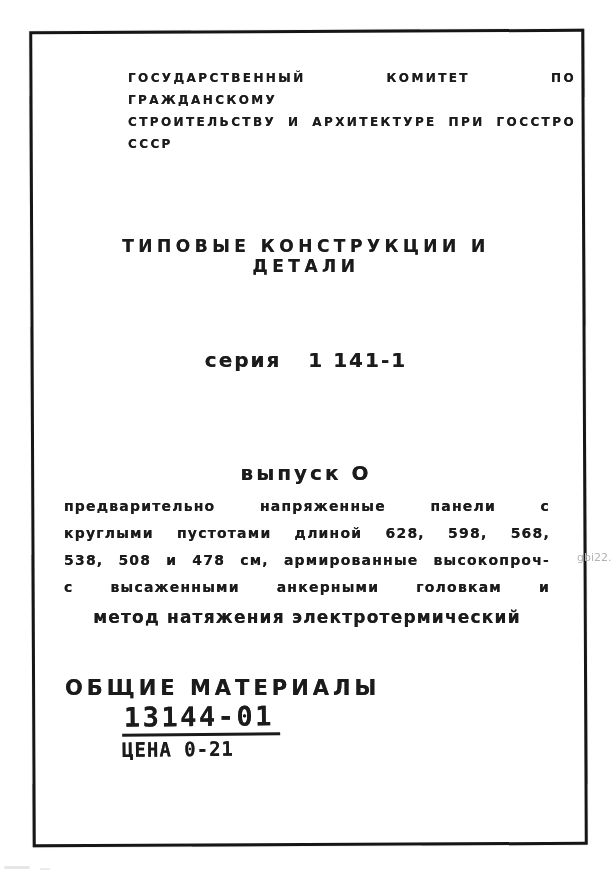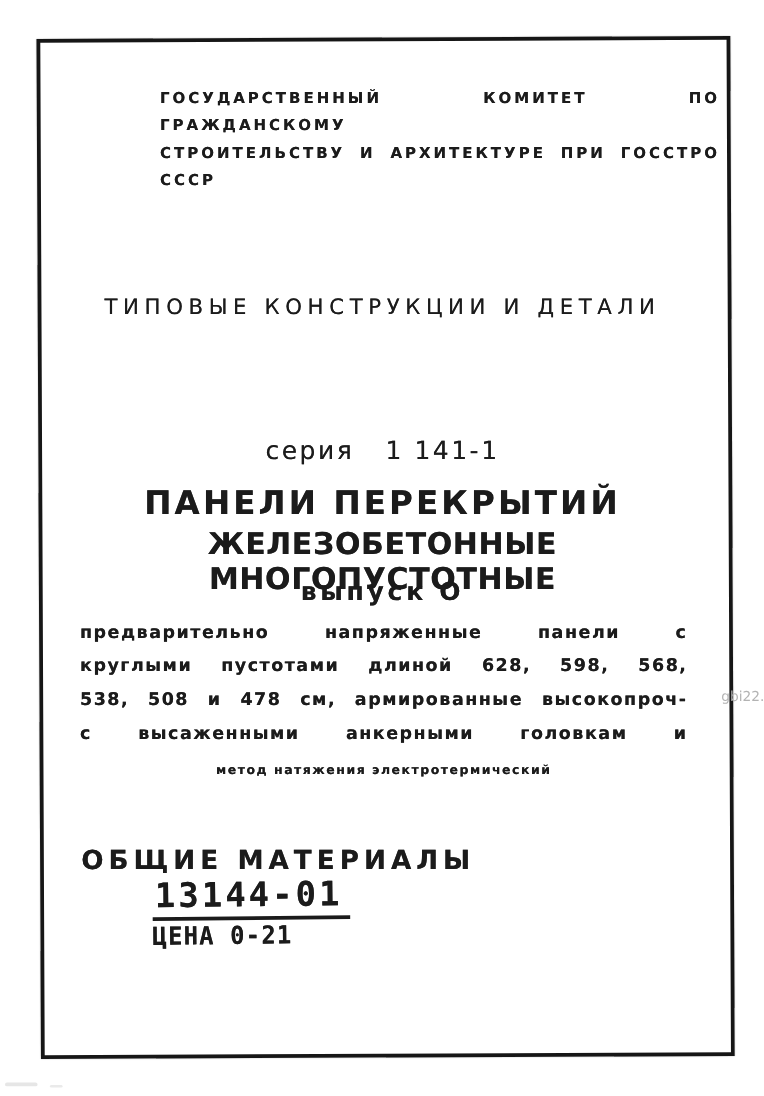--- a/index.html
+++ b/index.html
@@ -49,33 +49,33 @@
     margin-left: 36px;
   }
 
   #series-header {
     position: absolute;
     left: 65px;
     top: 236px;
     width: 482px;
     text-align: center;
     font-size: 17px;
-    font-weight: normal;
+    font-weight: bold;
     letter-spacing: 4.5px;
   }
   #series-header .line2 { margin-top: 27px; letter-spacing: 5px; }
 
   #series-label {
     position: absolute;
     left: 65px;
     top: 348px;
     width: 482px;
     text-align: center;
     font-size: 20px;
-    font-weight: normal;
+    font-weight: bold;
     letter-spacing: 2px;
   }
 
   #main-title {
     position: absolute;
     left: 60px;
     top: 388px;
     width: 492px;
     text-align: center;
     font-weight: bold;
@@ -100,21 +100,21 @@
     top: 497px;
     width: 486px;
     font-size: 14px;
     font-weight: bold;
     letter-spacing: 1.2px;
   }
   #description .d-line { margin: 0 0 9px 0; line-height: 18px; }
   #description .d-line.center {
     text-align: center;
     text-align-last: center;
-    font-size: 10px;
+    font-size: 17px;
     margin-top: 12px;
   }
 
   #section-label {
     position: absolute;
     left: 65px;
     top: 676px;
     width: 482px;
     text-align: left;
     font-size: 21px;
@@ -175,24 +175,20 @@
     <div class="just">ГОСУДАРСТВЕННЫЙ КОМИТЕТ ПО ГРАЖДАНСКОМУ</div>
     <div class="just">СТРОИТЕЛЬСТВУ И АРХИТЕКТУРЕ ПРИ ГОССТРО СССР</div>
   </div>
 
   <div id="series-header" class="ink">
     <div class="line1">ТИПОВЫЕ КОНСТРУКЦИИ И ДЕТАЛИ</div>
   </div>
 
   <div id="series-label" class="ink pre">серия   1 141-1</div>
 
-  <div id="main-title" class="ink">
-    <div class="line1">ПАНЕЛИ ПЕРЕКРЫТИЙ</div>
-    <div class="line2">ЖЕЛЕЗОБЕТОННЫЕ МНОГОПУСТОТНЫЕ</div>
-  </div>
 
   <div id="issue-label" class="ink pre">выпуск О</div>
 
   <div id="description" class="ink">
     <div class="d-line just">предварительно напряженные панели с</div>
     <div class="d-line just">круглыми пустотами длиной 628, 598, 568,</div>
     <div class="d-line just">538, 508 и 478 см, армированные высокопроч-</div>
     <div class="d-line just">с высаженными анкерными головкам и</div>
     <div class="d-line center">метод натяжения электротермический</div>
   </div>

